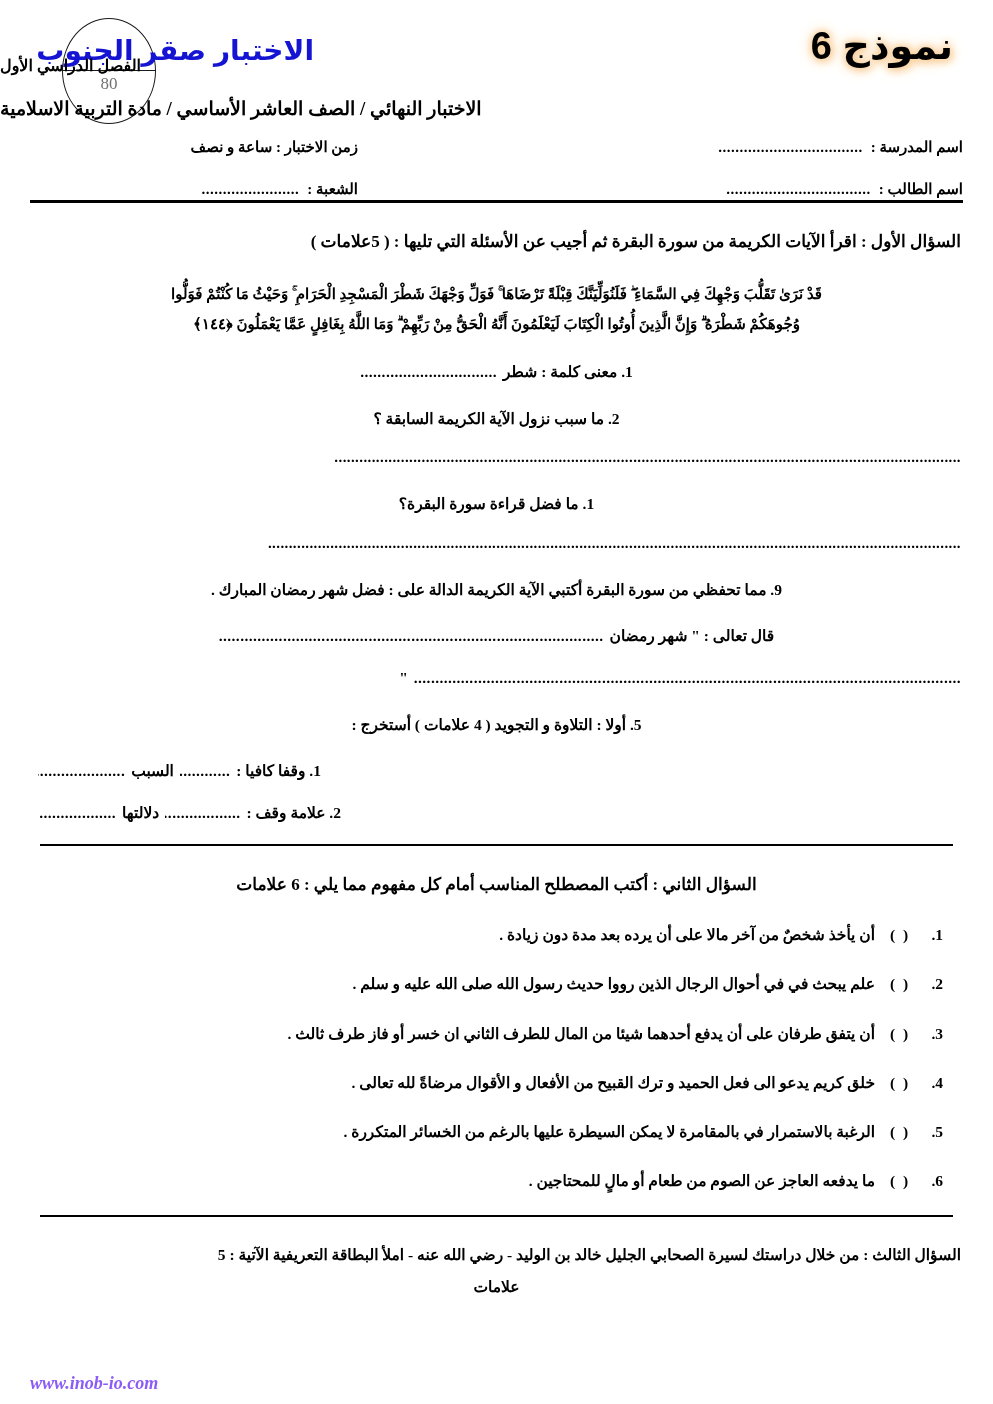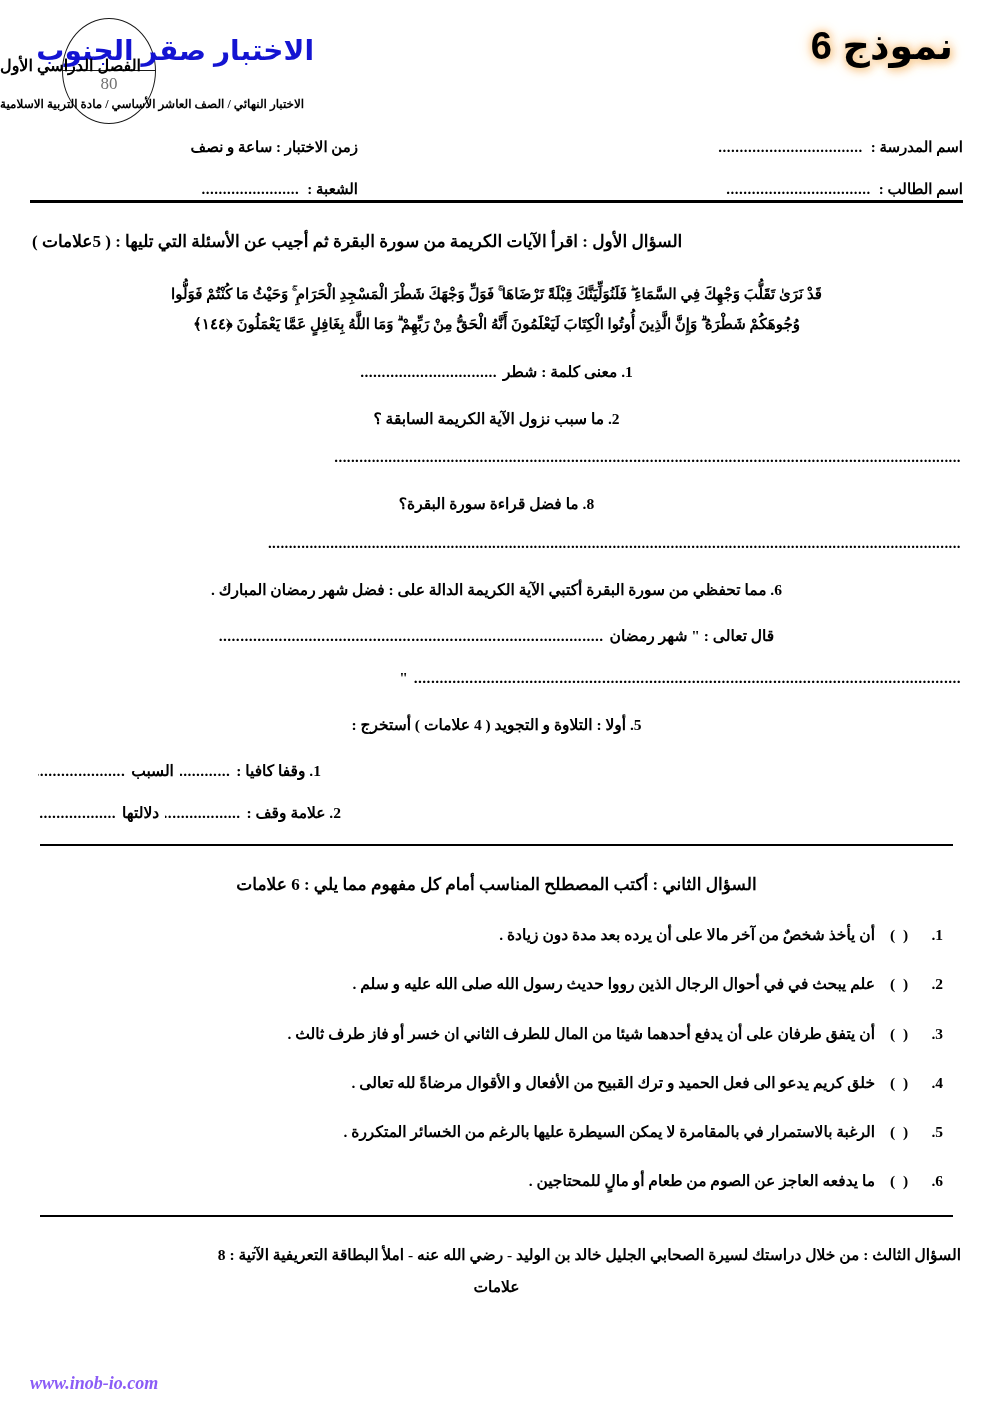--- a/index.html
+++ b/index.html
@@ -104,21 +104,21 @@
     direction: rtl;
   }
   .title-line1 {
     font-family: "Liberation Serif", "DejaVu Serif", serif;
     font-size: 16px;
     font-weight: bold;
     margin-bottom: 22px;
   }
   .title-line2 {
     font-family: "Liberation Serif", "DejaVu Serif", serif;
-    font-size: 12px;
+    font-size: 19px;
     font-weight: bold;
   }
 
   .info-rows {
     position: absolute;
     top: 138px;
     left: 0;
     width: 100%;
     direction: rtl;
   }
@@ -170,21 +170,21 @@
   .body-area {
     direction: rtl;
     padding: 0 32px;
     box-sizing: border-box;
   }
 
   .q-heading {
     font-family: "Liberation Serif", "DejaVu Serif", serif;
     font-size: 17px;
     font-weight: bold;
-    text-align: left;
+    text-align: right;
     margin: 26px 0 0 0;
     line-height: 1.5;
   }
 
   .quran-block {
     font-family: "Liberation Serif", "DejaVu Serif", serif;
     font-size: 15px;
     font-weight: bold;
     text-align: center;
     line-height: 2.0;
@@ -339,24 +339,24 @@
     </div>
 
     <div class="inline-row" style="justify-content:center;">
       <span class="seg">1. معنى كلمة : شطر</span>
       <span class="dots">................................</span>
     </div>
 
     <div class="q-item center">2. ما سبب نزول الآية الكريمة السابقة ؟</div>
     <div class="answer-line full">.......................................................................................................................................................</div>
 
-    <div class="q-item center">8. ما فضل قراءة سورة البقرة؟</div>
+    <div class="q-item center">1. ما فضل قراءة سورة البقرة؟</div>
     <div class="answer-line full">.......................................................................................................................................................................</div>
 
-    <div class="q-item center">6. مما تحفظي من سورة البقرة أكتبي الآية الكريمة الدالة على : فضل شهر رمضان المبارك .</div>
+    <div class="q-item center">9. مما تحفظي من سورة البقرة أكتبي الآية الكريمة الدالة على : فضل شهر رمضان المبارك .</div>
 
     <div class="inline-row" style="justify-content:center;">
       <span class="seg">قال تعالى : " شهر رمضان</span>
       <span class="dots">..........................................................................................</span>
     </div>
 
     <div class="inline-row" style="justify-content:flex-start;">
       <span class="dots">................................................................................................................................</span>
       <span class="seg" style="margin-right:6px;">"</span>
     </div>
@@ -421,19 +421,19 @@
       <span class="opt-paren">(  )</span>
       <span class="opt-text">ما يدفعه العاجز عن الصوم من طعام أو مالٍ للمحتاجين .</span>
     </div>
 
     <div class="spacer-md"></div>
   </div>
 
   <div class="rule-medium"></div>
 
   <div class="body-area">
-    <div class="q3-heading">السؤال الثالث : من خلال دراستك لسيرة الصحابي الجليل خالد بن الوليد - رضي الله عنه - املأ البطاقة التعريفية الآتية : 8</div>
+    <div class="q3-heading">السؤال الثالث : من خلال دراستك لسيرة الصحابي الجليل خالد بن الوليد - رضي الله عنه - املأ البطاقة التعريفية الآتية : 5</div>
     <div class="q3-heading" style="text-align:center; margin-top:4px;">علامات</div>
   </div>
 
   <div class="footer-url">www.inob-io.com</div>
 
 </div>
 
 </body></html>

